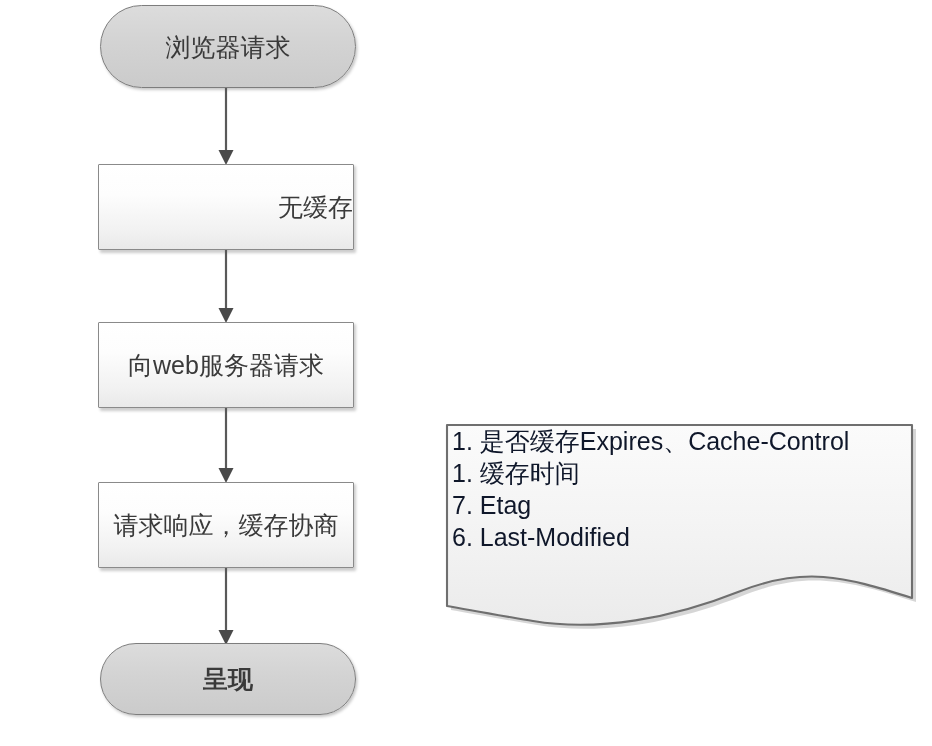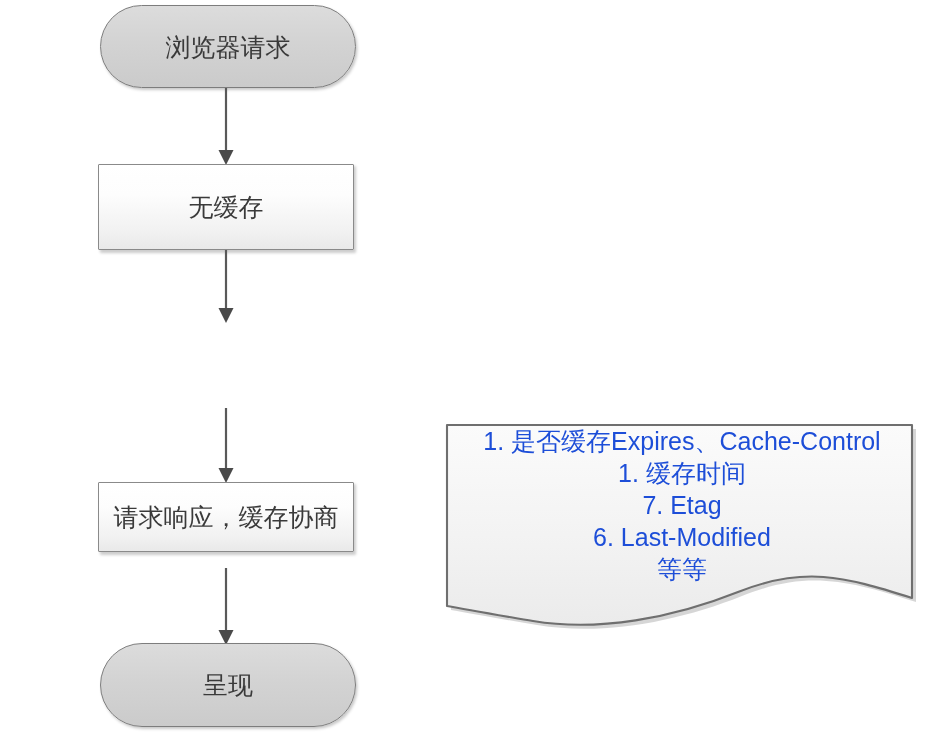--- a/index.html
+++ b/index.html
@@ -65,76 +65,78 @@
     width: 486px;
     height: 216px;
   }
   .note-shape svg { display: block; }
 
   .note-text {
     position: absolute;
     left: 452px;
     top: 425px;
     width: 460px;
-    color: #1d4ed8;
+    color: #0f172a;
     font-size: 25px;
     line-height: 32px;
     white-space: nowrap;
     font-family: "Liberation Sans", "DejaVu Sans", sans-serif;
-    text-align: center;
   }
   .note-line { display: block; }
 </style>
 </head>
 <body>
 
 <div id="canvas">
 
   <div class="node terminal" style="left:100px; top:5px; width:256px; height:83px;">
     <span>浏览器请求</span>
   </div>
 
   <div class="connector" style="left:213px; top:88px;">
     <svg width="26" height="78" viewBox="0 0 26 78">
       <line x1="13" y1="0" x2="13" y2="64" stroke="#595959" stroke-width="2.2"></line>
       <polygon points="5.5,62 20.5,62 13,77" fill="#4a4a4a"></polygon>
     </svg>
   </div>
 
-  <div class="node process" style="left:98px; top:164px; width:256px; height:86px;">
+  <div class="node process" style="left:98px; top:164px; width:256px; height:86px;justify-content:flex-end;">
     <span>无缓存</span>
   </div>
 
   <div class="connector" style="left:213px; top:250px;">
     <svg width="26" height="74" viewBox="0 0 26 74">
       <line x1="13" y1="0" x2="13" y2="60" stroke="#595959" stroke-width="2.2"></line>
       <polygon points="5.5,58 20.5,58 13,73" fill="#4a4a4a"></polygon>
     </svg>
   </div>
 
+  <div class="node process" style="left:98px; top:322px; width:256px; height:86px;">
+    <span>向web服务器请求</span>
+  </div>
 
   <div class="connector" style="left:213px; top:408px;">
     <svg width="26" height="76" viewBox="0 0 26 76">
       <line x1="13" y1="0" x2="13" y2="62" stroke="#595959" stroke-width="2.2"></line>
       <polygon points="5.5,60 20.5,60 13,75" fill="#4a4a4a"></polygon>
     </svg>
   </div>
 
-  <div class="node process" style="left:98px; top:482px; width:256px; height:70px;">
+  <div class="node process" style="left:98px; top:482px; width:256px; height:86px;">
     <span>请求响应，缓存协商</span>
   </div>
 
   <div class="connector" style="left:213px; top:568px;">
     <svg width="26" height="78" viewBox="0 0 26 78">
       <line x1="13" y1="0" x2="13" y2="64" stroke="#595959" stroke-width="2.2"></line>
       <polygon points="5.5,62 20.5,62 13,77" fill="#4a4a4a"></polygon>
     </svg>
   </div>
 
-  <div class="node terminal" style="left:100px; top:643px; width:256px; height:84px;">
+  <div class="node terminal" style="left:100px; top:643px; width:256px; height:72px;font-weight:bold;">
     <span>呈现</span>
   </div>
 
   <div class="note-shape">
     <svg width="486" height="216" viewBox="0 0 486 216">
       <defs>
         <linearGradient id="noteGrad" x1="0" y1="0" x2="0" y2="1">
           <stop offset="0%" stop-color="#fbfbfb"></stop>
           <stop offset="55%" stop-color="#f3f3f3"></stop>
           <stop offset="100%" stop-color="#ebebeb"></stop>
@@ -145,16 +147,15 @@
 
       <path d="M9,9 L474,9 L474,182 C405,160 365,150 300,176 C235,202 160,216 95,205 C60,199 30,194 9,190 Z" fill="url(#noteGrad)" stroke="#6f6f6f" stroke-width="2.1" stroke-linejoin="round"></path>
     </svg>
   </div>
 
   <div class="note-text">
     <span class="note-line">1. 是否缓存Expires、Cache-Control</span>
     <span class="note-line">1. 缓存时间</span>
     <span class="note-line">7. Etag</span>
     <span class="note-line">6. Last-Modified</span>
-    <span class="note-line">等等</span>
   </div>
 
 </div>
 
 </body></html>

